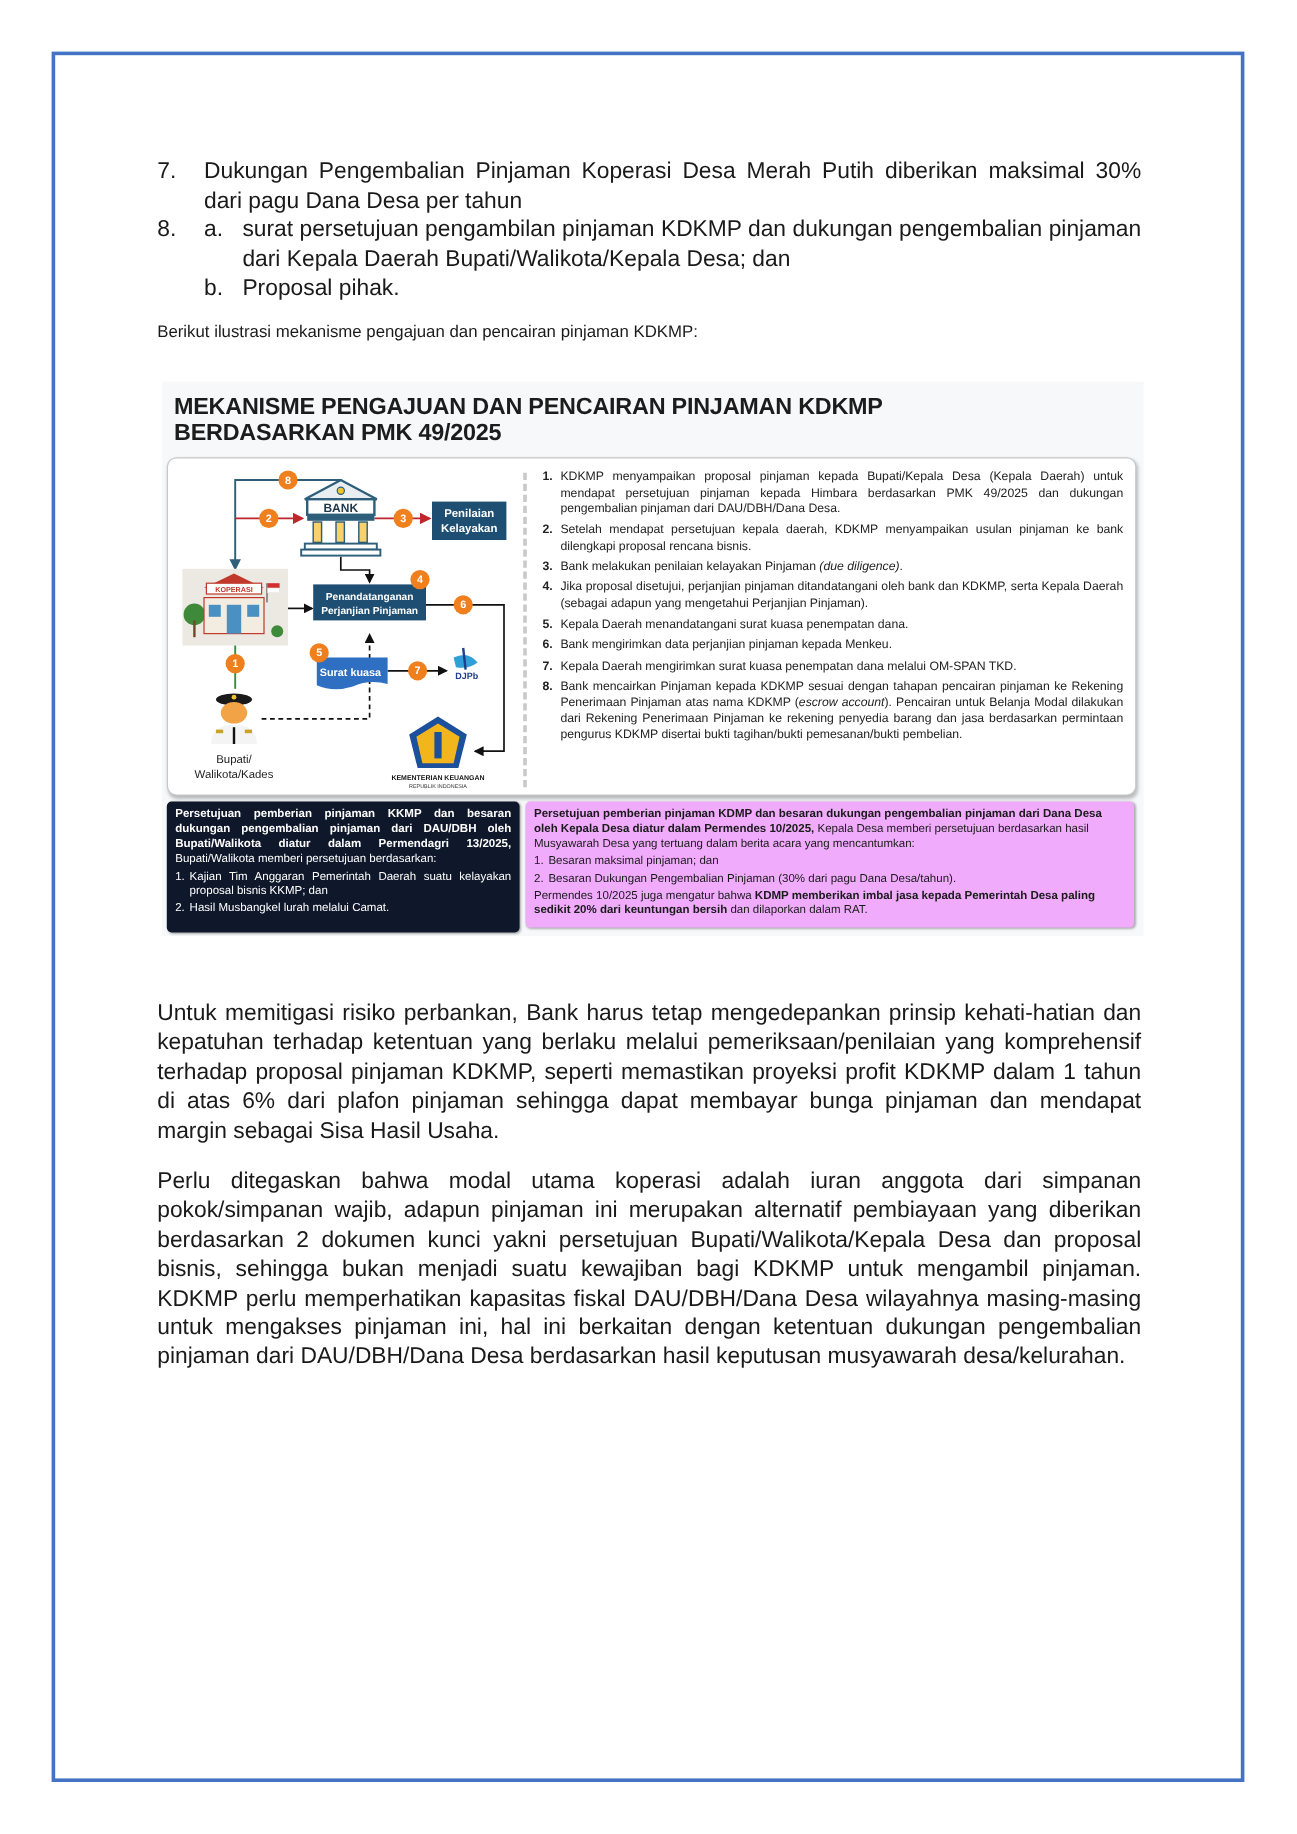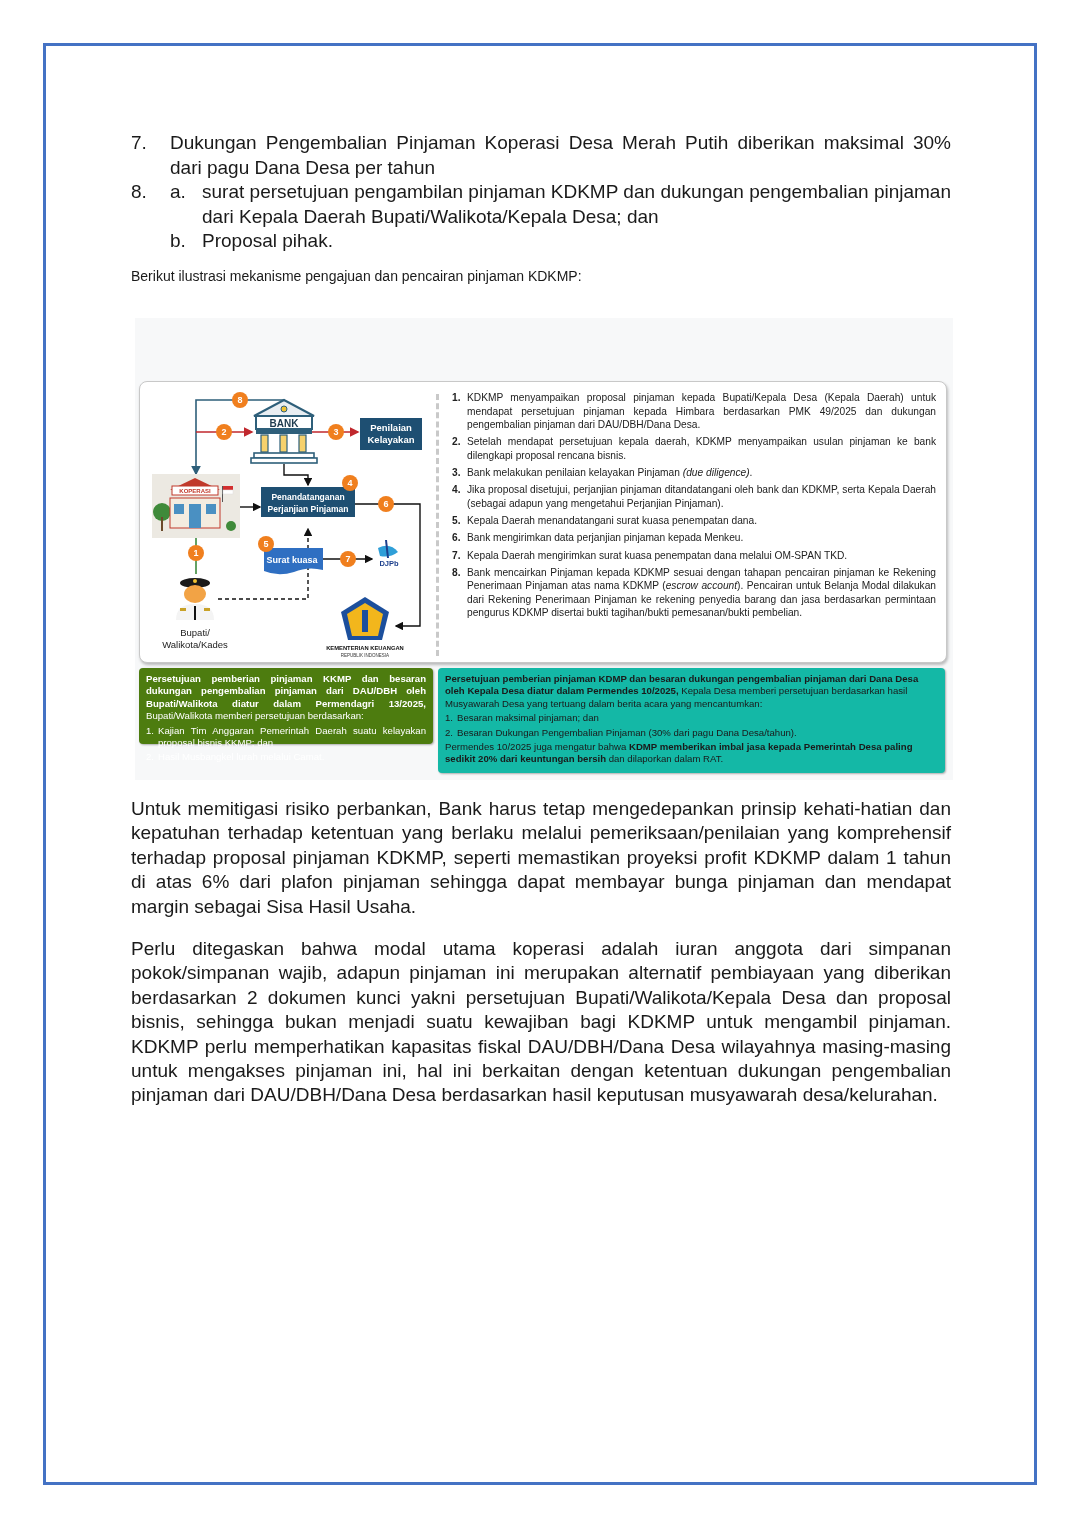--- a/index.html
+++ b/index.html
@@ -18,27 +18,27 @@
   .fig-title { position:absolute; left:10px; top:10px; font-size:19.5px; font-weight:bold; line-height:22px; color:#1c1c1c; letter-spacing:-0.2px; }
   .fig-panel { position:absolute; left:4px; top:63px; width:806px; height:280px; background:#ffffff; border:1px solid #c8c8c8; border-radius:8px; box-shadow:1px 2px 3px rgba(0,0,0,0.25); }
   .diagram { position:absolute; left:0; top:0; width:300px; height:280px; }
   .divider-dash { position:absolute; left:296px; top:12px; height:262px; border-left:3px dashed #c9c9c9; }
   .steps { position:absolute; left:312px; top:9px; width:484px; font-size:10.2px; line-height:13.6px; color:#222; }
   .steps ol { list-style:none; margin:0; padding:0; }
   .steps li { position:relative; padding-left:15px; margin-bottom:3.6px; text-align:justify; }
   .steps li .n { position:absolute; left:0; top:0; font-weight:bold; }
   .steps b { font-weight:normal; }
 
-  .box-blue { position:absolute; left:4px; top:350px; width:294px; height:76px; background:#4d7c0f; border-radius:4px; color:#fff; font-size:9.6px; line-height:12.4px; padding:5px 7px; box-sizing:border-box; text-align:justify; box-shadow:1px 1px 2px rgba(0,0,0,0.3); }
-  .box-yellow { position:absolute; left:303px; top:350px; width:507px; height:105px; background:#14b8a6; border-radius:4px; color:#1a1a1a; font-size:9.6px; line-height:12.4px; padding:5px 7px; box-sizing:border-box; box-shadow:1px 1px 2px rgba(0,0,0,0.3); }
+  .box-blue { position:absolute; left:4px; top:350px; width:294px; height:109px; background:#0f172a; border-radius:4px; color:#fff; font-size:9.6px; line-height:12.4px; padding:5px 7px; box-sizing:border-box; text-align:justify; box-shadow:1px 1px 2px rgba(0,0,0,0.3); }
+  .box-yellow { position:absolute; left:303px; top:350px; width:507px; height:105px; background:#f0abfc; border-radius:4px; color:#1a1a1a; font-size:9.6px; line-height:12.4px; padding:5px 7px; box-sizing:border-box; box-shadow:1px 1px 2px rgba(0,0,0,0.3); }
   .box-blue ol, .box-yellow ol { list-style:none; margin:2px 0; padding:0; }
   .box-blue li, .box-yellow li { position:relative; padding-left:12px; margin-bottom:2px; }
   .box-blue li .n, .box-yellow li .n { position:absolute; left:0; top:0; }
 
-  .para { position:absolute; left:131px; width:820px; font-size:19px; line-height:24.4px; text-align:justify; }
+  .para { position:absolute; left:131px; width:820px; font-size:19px; line-height:24.4px; text-align:justify;margin-top:36px; }
   .badge-svg text { font-family:"Liberation Sans", sans-serif; }
 </style>
 </head>
 <body>
 
 <div class="page-border"></div>
 
 <div class="content">
   <ol class="main-list">
     <li>
@@ -56,20 +56,24 @@
           <span class="num">b.</span>
           <span>Proposal pihak.</span>
         </li>
       </ol>
     </li>
   </ol>
   <div class="intro">Berikut ilustrasi mekanisme pengajuan dan pencairan pinjaman KDKMP:</div>
 </div>
 
 <div class="figure">
+  <div class="fig-title">
+    <div>MEKANISME PENGAJUAN DAN PENCAIRAN PINJAMAN KDKMP</div>
+    <div>BERDASARKAN PMK 49/2025</div>
+  </div>
 
   <div class="fig-panel">
     <div class="diagram">
       <svg width="300" height="280" viewBox="0 0 300 280" xmlns="http://www.w3.org/2000/svg" class="badge-svg">
         <defs>
           <marker id="ar-red" markerWidth="6" markerHeight="6" refX="5" refY="3" orient="auto">
               <path d="M0,0 L6,3 L0,6 z" fill="#c0272d"></path>
             </marker>
           <marker id="ar-teal" markerWidth="6" markerHeight="6" refX="5" refY="3" orient="auto">
               <path d="M0,0 L6,3 L0,6 z" fill="#2e5f7a"></path>

